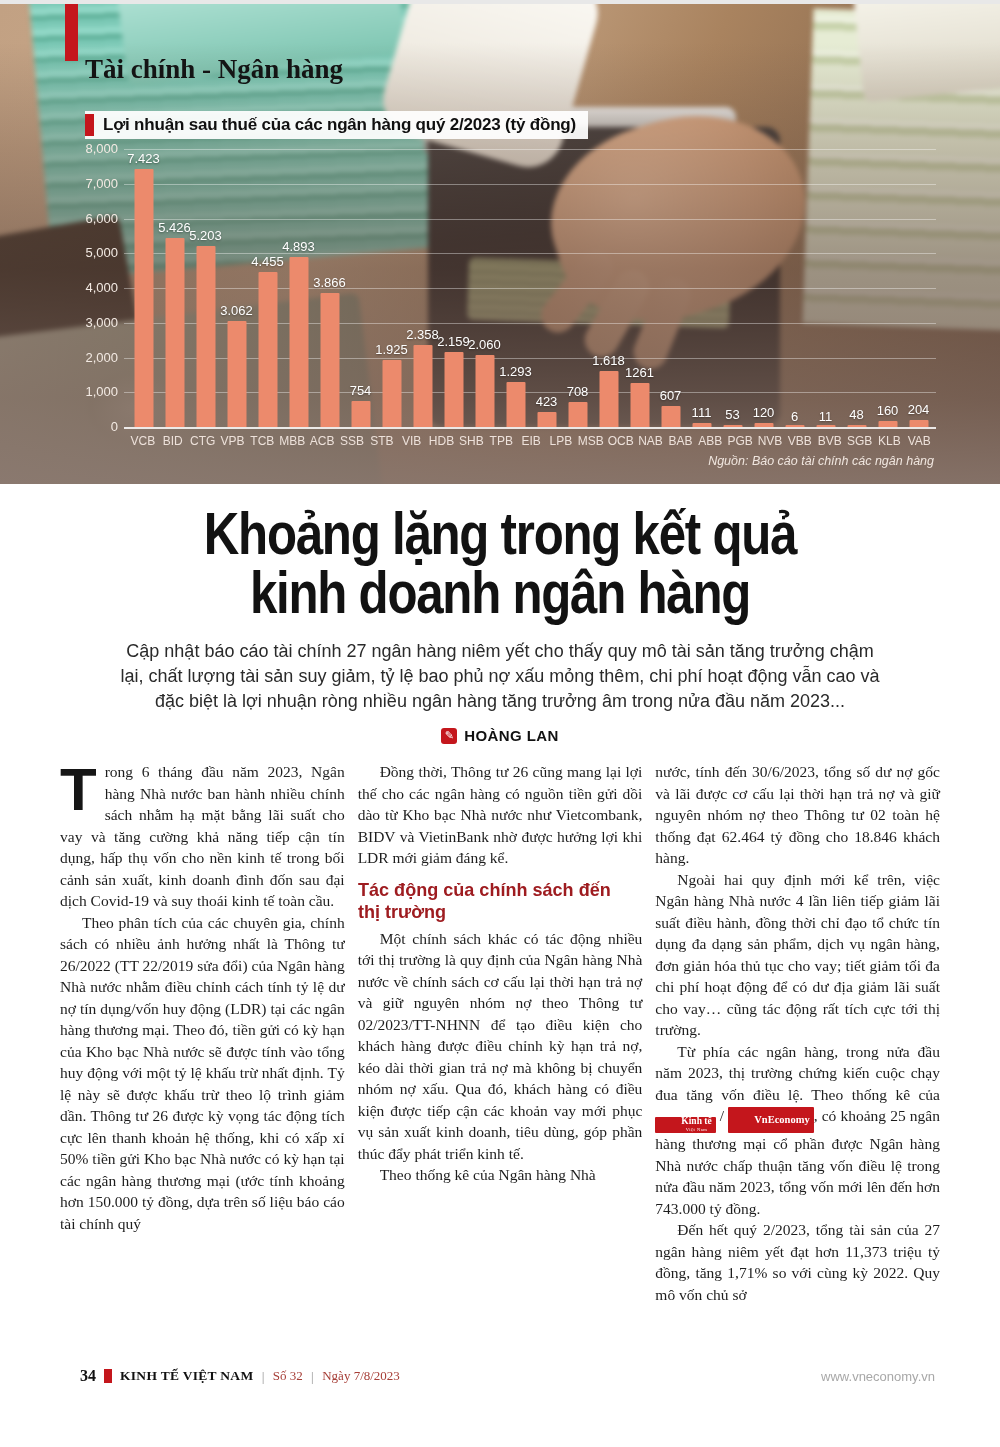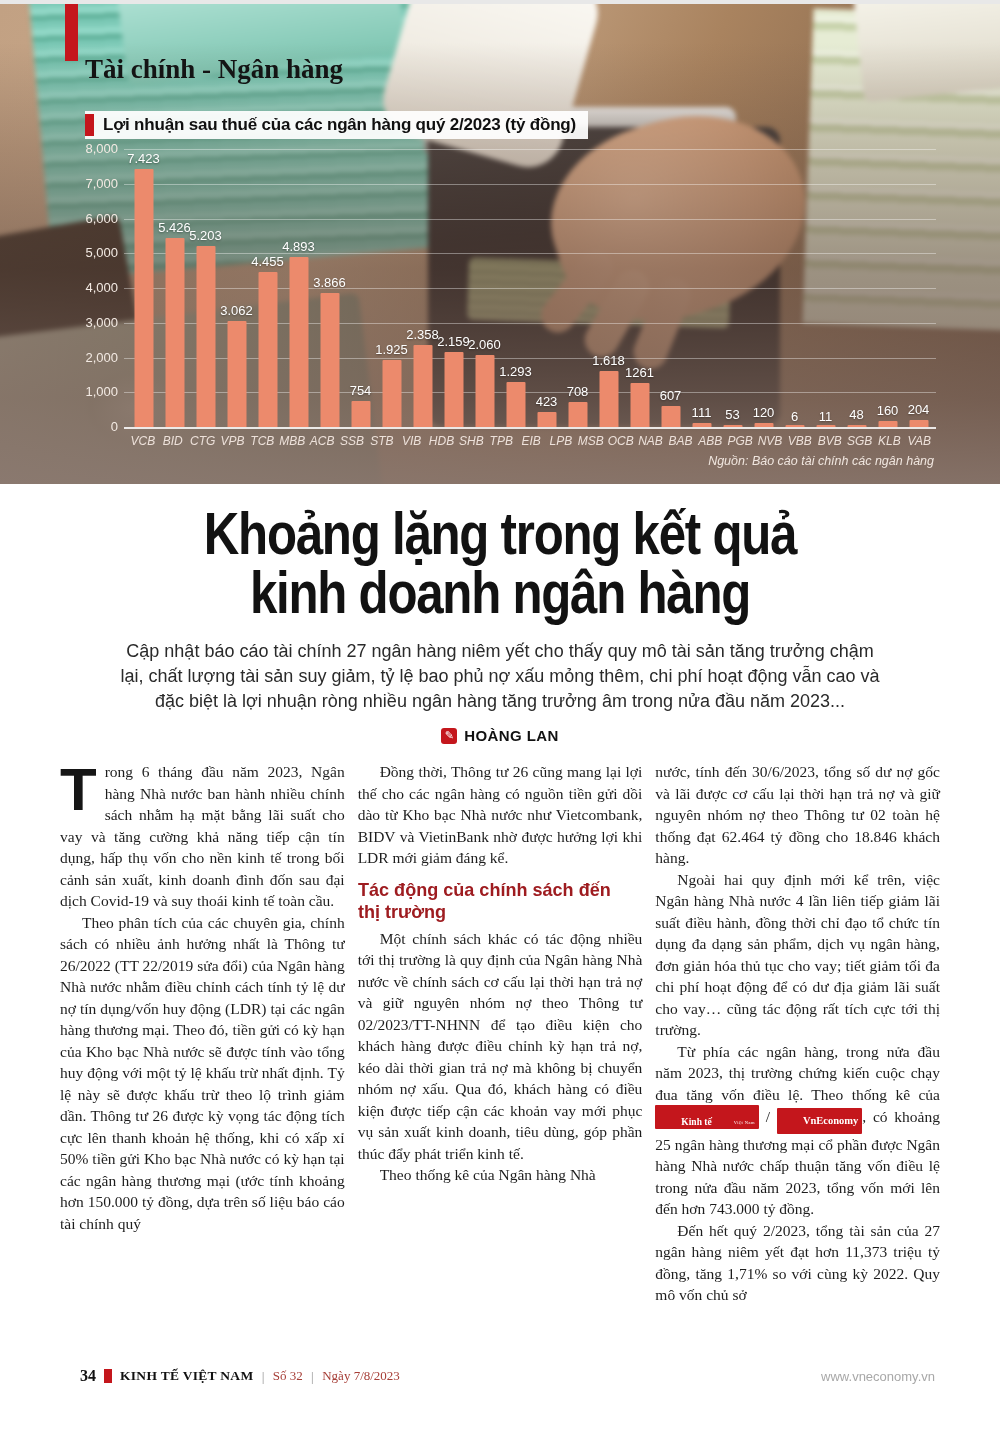--- a/index.html
+++ b/index.html
@@ -56,21 +56,21 @@
   .gridline{position:absolute;left:0;right:0;height:1px;background:rgba(255,255,255,.38);}
   .gridline.axis{height:2px;background:rgba(255,255,255,.85);}
   .chart-yaxis{position:absolute;left:62px;top:145px;width:56px;height:278px;}
   .ytick{position:absolute;right:0;font-size:13px;color:#f3eae3;white-space:nowrap;}
   .chart-plot{position:absolute;left:128px;top:145px;width:806px;height:278px;display:flex;align-items:flex-end;}
   .slot{flex:1;position:relative;height:100%;}
   .bar{position:absolute;bottom:0;left:50%;transform:translateX(-50%);width:19px;min-height:2px;
        border-radius:1px 1px 0 0;}
   .bar-val{position:absolute;left:50%;transform:translateX(-50%);white-space:nowrap;font-size:13px;
        color:#ffffff;text-shadow:0 1px 2px rgba(0,0,0,.35);}
-  .chart-xaxis{position:absolute;left:128px;top:430px;width:806px;display:flex;font-style:italic;}
+  .chart-xaxis{position:absolute;left:128px;top:430px;width:806px;display:flex;}
   .xtick{flex:1;text-align:center;font-size:12px;color:#ede1da;}
   .chart-source{position:absolute;right:66px;top:450px;font-style:italic;font-size:12.5px;color:#f0e6df;}
 
   
   .headline{margin:20px auto 0;text-align:center;color:#121212;}
   .headline .hl-line{font-weight:700;font-size:60px;line-height:59px;letter-spacing:-1.5px;
         transform:scaleX(.82);transform-origin:center;}
   .lead{margin:17px auto 0;width:772px;text-align:center;font-size:18px;line-height:25px;color:#2a2a2a;}
   .byline{margin:13px auto 0;display:flex;justify-content:center;align-items:center;gap:7px;}
   .byline-icon{display:inline-flex;align-items:center;justify-content:center;width:16px;height:16px;
@@ -79,22 +79,22 @@
 
   
   .columns{margin:17px auto 0;width:880px;display:grid;grid-template-columns:1fr 1fr 1fr;column-gap:13px;}
   .col p{margin:0;text-indent:22px;text-align:justify;font-family:"Liberation Serif",serif;
         font-size:15.5px;line-height:21.5px;color:#1d1d1d;}
   .col p.first{text-indent:0;}
   .dc{float:left;font-family:"Liberation Sans",sans-serif;font-weight:700;font-size:60px;line-height:48px;
         margin:5px 8px 0 0;color:#161616;}
   .subhead{margin:10px 0 5px;font-family:"Liberation Sans",sans-serif;font-weight:700;font-size:19px;
         line-height:22px;color:#9e1c20;transform:scaleX(.95);transform-origin:left;}
-  .kt-badge{display:inline-flex;align-items:center;background:#c4161c;color:#fff;
-        padding:13px 4px 1px;line-height:1;border-radius:1px;vertical-align:-3px;}
+  .kt-badge{display:inline-flex;flex-direction:column;align-items:center;background:#c4161c;color:#fff;
+        padding:0 4px 1px;line-height:1;border-radius:1px;vertical-align:-3px;}
   .kt-badge .t1{font-family:"Liberation Serif",serif;font-weight:700;font-size:9.5px;}
   .kt-badge .t2{font-size:4.5px;letter-spacing:.5px;margin-top:1px;}
   .vne-badge{display:inline-block;background:#c4161c;color:#fff;font-weight:700;font-size:10.5px;
         padding:2px 4px;vertical-align:-2px;border-radius:1px;}
 
   
   .footer{position:absolute;left:80px;right:65px;top:1363px;display:flex;justify-content:space-between;
         align-items:baseline;}
   .footer-left{display:flex;align-items:center;gap:8px;}
   .page-num{font-family:"Liberation Serif",serif;font-weight:700;font-size:16px;color:#111;}

